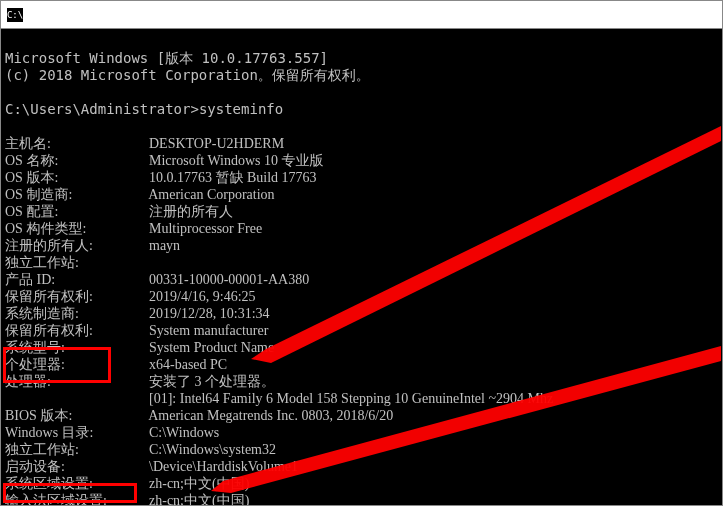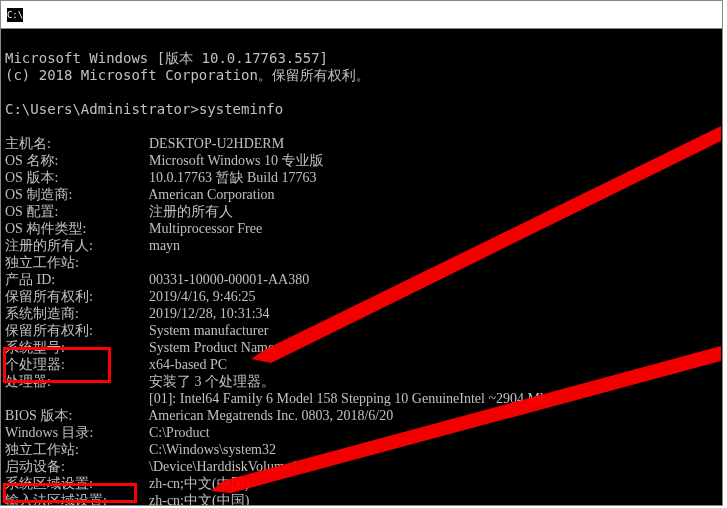--- a/index.html
+++ b/index.html
@@ -92,21 +92,21 @@
 <span class="kv-row"><span class="kv-label">独立工作站:</span>    <span></span></span>
 <span class="kv-row"><span class="kv-label">产品 ID:</span>    <span>00331-10000-00001-AA380</span></span>
 <span class="kv-row"><span class="kv-label">保留所有权利:</span>    <span>2019/4/16, 9:46:25</span></span>
 <span class="kv-row"><span class="kv-label">系统制造商:</span>    <span>2019/12/28, 10:31:34</span></span>
 <span class="kv-row"><span class="kv-label">保留所有权利:</span>    <span>System manufacturer</span></span>
 <span class="kv-row"><span class="kv-label">系统型号:</span>    <span>System Product Name</span></span>
 <span class="kv-row"><span class="kv-label">个处理器:</span>    <span>x64-based PC</span></span>
 <span class="kv-row"><span class="kv-label">处理器:</span>    <span>安装了 3 个处理器。</span></span>
 <span class="kv-row"><span class="kv-label"></span>    <span>[01]: Intel64 Family 6 Model 158 Stepping 10 GenuineIntel ~2904 Mhz</span></span>
 <span class="kv-row"><span class="kv-label">BIOS 版本:</span>    <span>American Megatrends Inc. 0803, 2018/6/20</span></span>
-<span class="kv-row"><span class="kv-label">Windows 目录:</span>    <span>C:\Product</span></span>
+<span class="kv-row"><span class="kv-label">Windows 目录:</span>    <span>C:\Windows</span></span>
 <span class="kv-row"><span class="kv-label">独立工作站:</span>    <span>C:\Windows\system32</span></span>
 <span class="kv-row"><span class="kv-label">启动设备:</span>    <span>\Device\HarddiskVolume1</span></span>
 <span class="kv-row"><span class="kv-label">系统区域设置:</span>    <span>zh-cn;中文(中国)</span></span>
 <span class="kv-row"><span class="kv-label">输入法区域设置:</span>    <span>zh-cn;中文(中国)</span></span>
 
 
 
   </div>
 
   <div class="red-box" style="left:2px; top:346px; width:108px; height:36px;"></div>

